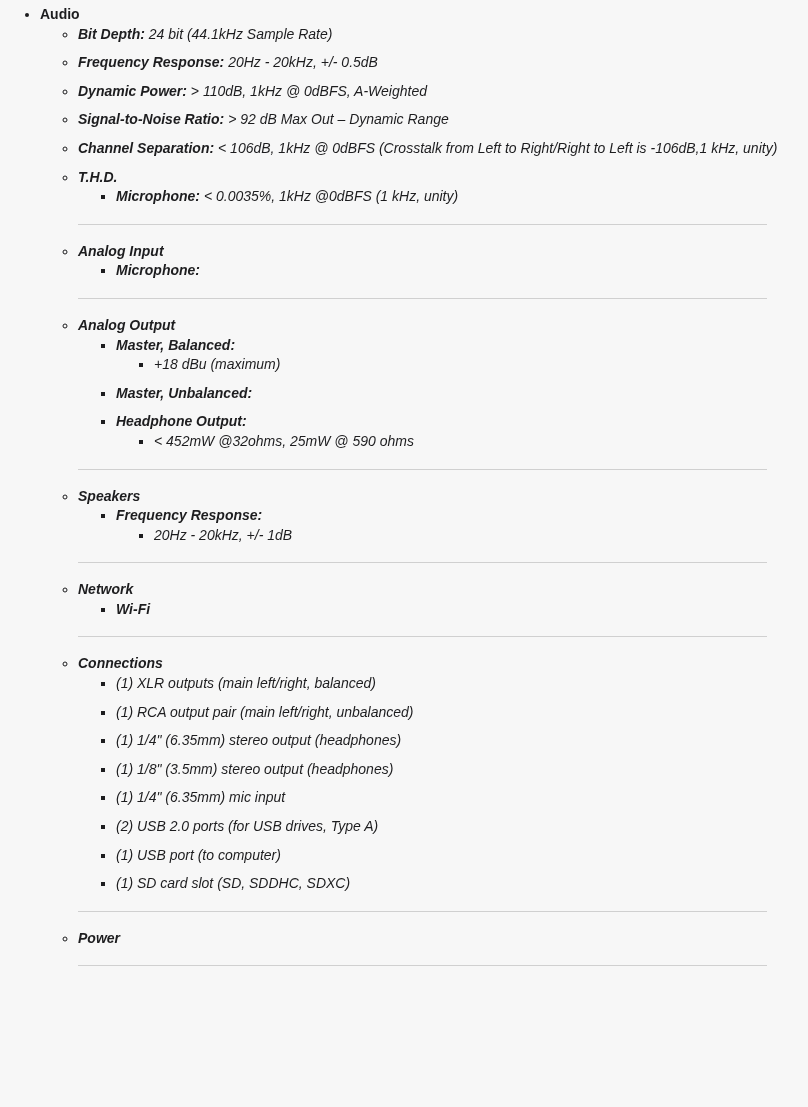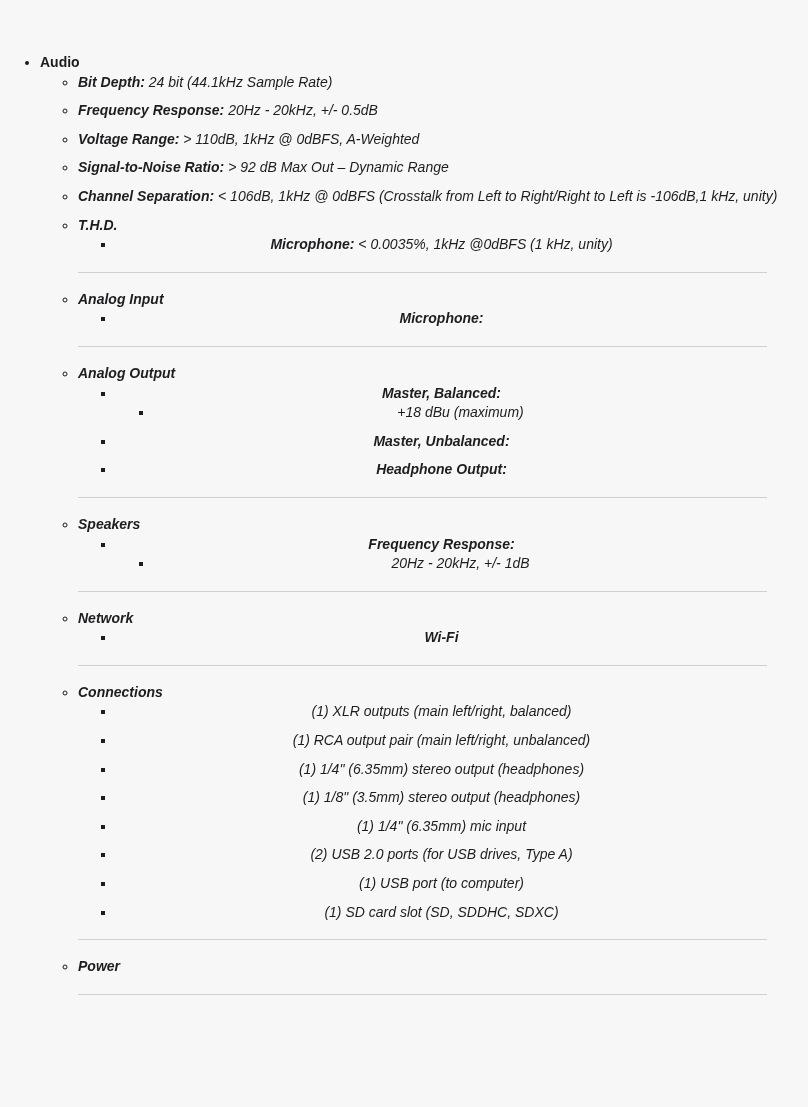--- a/index.html
+++ b/index.html
@@ -25,24 +25,23 @@
   .page {
     padding: 5px 41px 10px 0;
   }
   ul {
     margin: 0;
     padding: 0 0 0 38px;
   }
   ul.l1 {
     padding-left: 40px;
     list-style-type: disc;
-    margin-top: 48px;
   }
   ul.l2 { list-style-type: circle; }
-  ul.l2 ul { list-style-type: square; text-align: center; }
+  ul.l2 ul { list-style-type: square; }
   ul.l2 ul ul { list-style-type: square; }
   li {
     margin: 0 0 9px 0;
     white-space: nowrap;
   }
   ul.l1 > li { margin-bottom: 0; }
   li > ul { margin-top: 0; font-style: italic; }
   strong { font-weight: 700; }
   hr {
     border: none;
@@ -54,37 +53,39 @@
 </head>
 <body>
 
 <div class="page">
   <ul class="l1">
     <li>
       <strong>Audio</strong>
       <ul class="l2" id="spec-body">
           <li><strong>Bit Depth:</strong> <span>24 bit (44.1kHz Sample Rate)</span></li>
           <li><strong>Frequency Response:</strong> <span>20Hz - 20kHz, +/- 0.5dB</span></li>
-          <li><strong>Voltage Range:</strong> <span>&gt; 110dB, 1kHz @ 0dBFS, A-Weighted</span></li>
+          <li><strong>Dynamic Power:</strong> <span>&gt; 110dB, 1kHz @ 0dBFS, A-Weighted</span></li>
           <li><strong>Signal-to-Noise Ratio:</strong> <span>&gt; 92 dB Max Out – Dynamic Range</span></li>
           <li><strong>Channel Separation:</strong> <span>&lt; 106dB, 1kHz @ 0dBFS (Crosstalk from Left to Right/Right to Left is -106dB,1 kHz, unity)</span></li>
           <li><strong>T.H.D.</strong><ul>
               <li><strong>Microphone:</strong> <span>&lt; 0.0035%, 1kHz @0dBFS (1 kHz, unity)</span></li>
             </ul></li>
           <hr>
           <li><strong>Analog Input</strong><ul>
               <li><strong>Microphone:</strong></li>
             </ul></li>
           <hr>
           <li><strong>Analog Output</strong><ul>
               <li><strong>Master, Balanced:</strong><ul>
                   <li><span>+18 dBu (maximum)</span></li>
                 </ul></li>
               <li><strong>Master, Unbalanced:</strong></li>
-              <li><strong>Headphone Output:</strong></li>
+              <li><strong>Headphone Output:</strong><ul>
+                  <li><span>&lt; 452mW @32ohms, 25mW @ 590 ohms</span></li>
+                </ul></li>
             </ul></li>
           <hr>
           <li><strong>Speakers</strong><ul>
               <li><strong>Frequency Response:</strong><ul>
                   <li><span>20Hz - 20kHz, +/- 1dB</span></li>
                 </ul></li>
             </ul></li>
           <hr>
           <li><strong>Network</strong><ul>
               <li><strong>Wi-Fi</strong></li>

